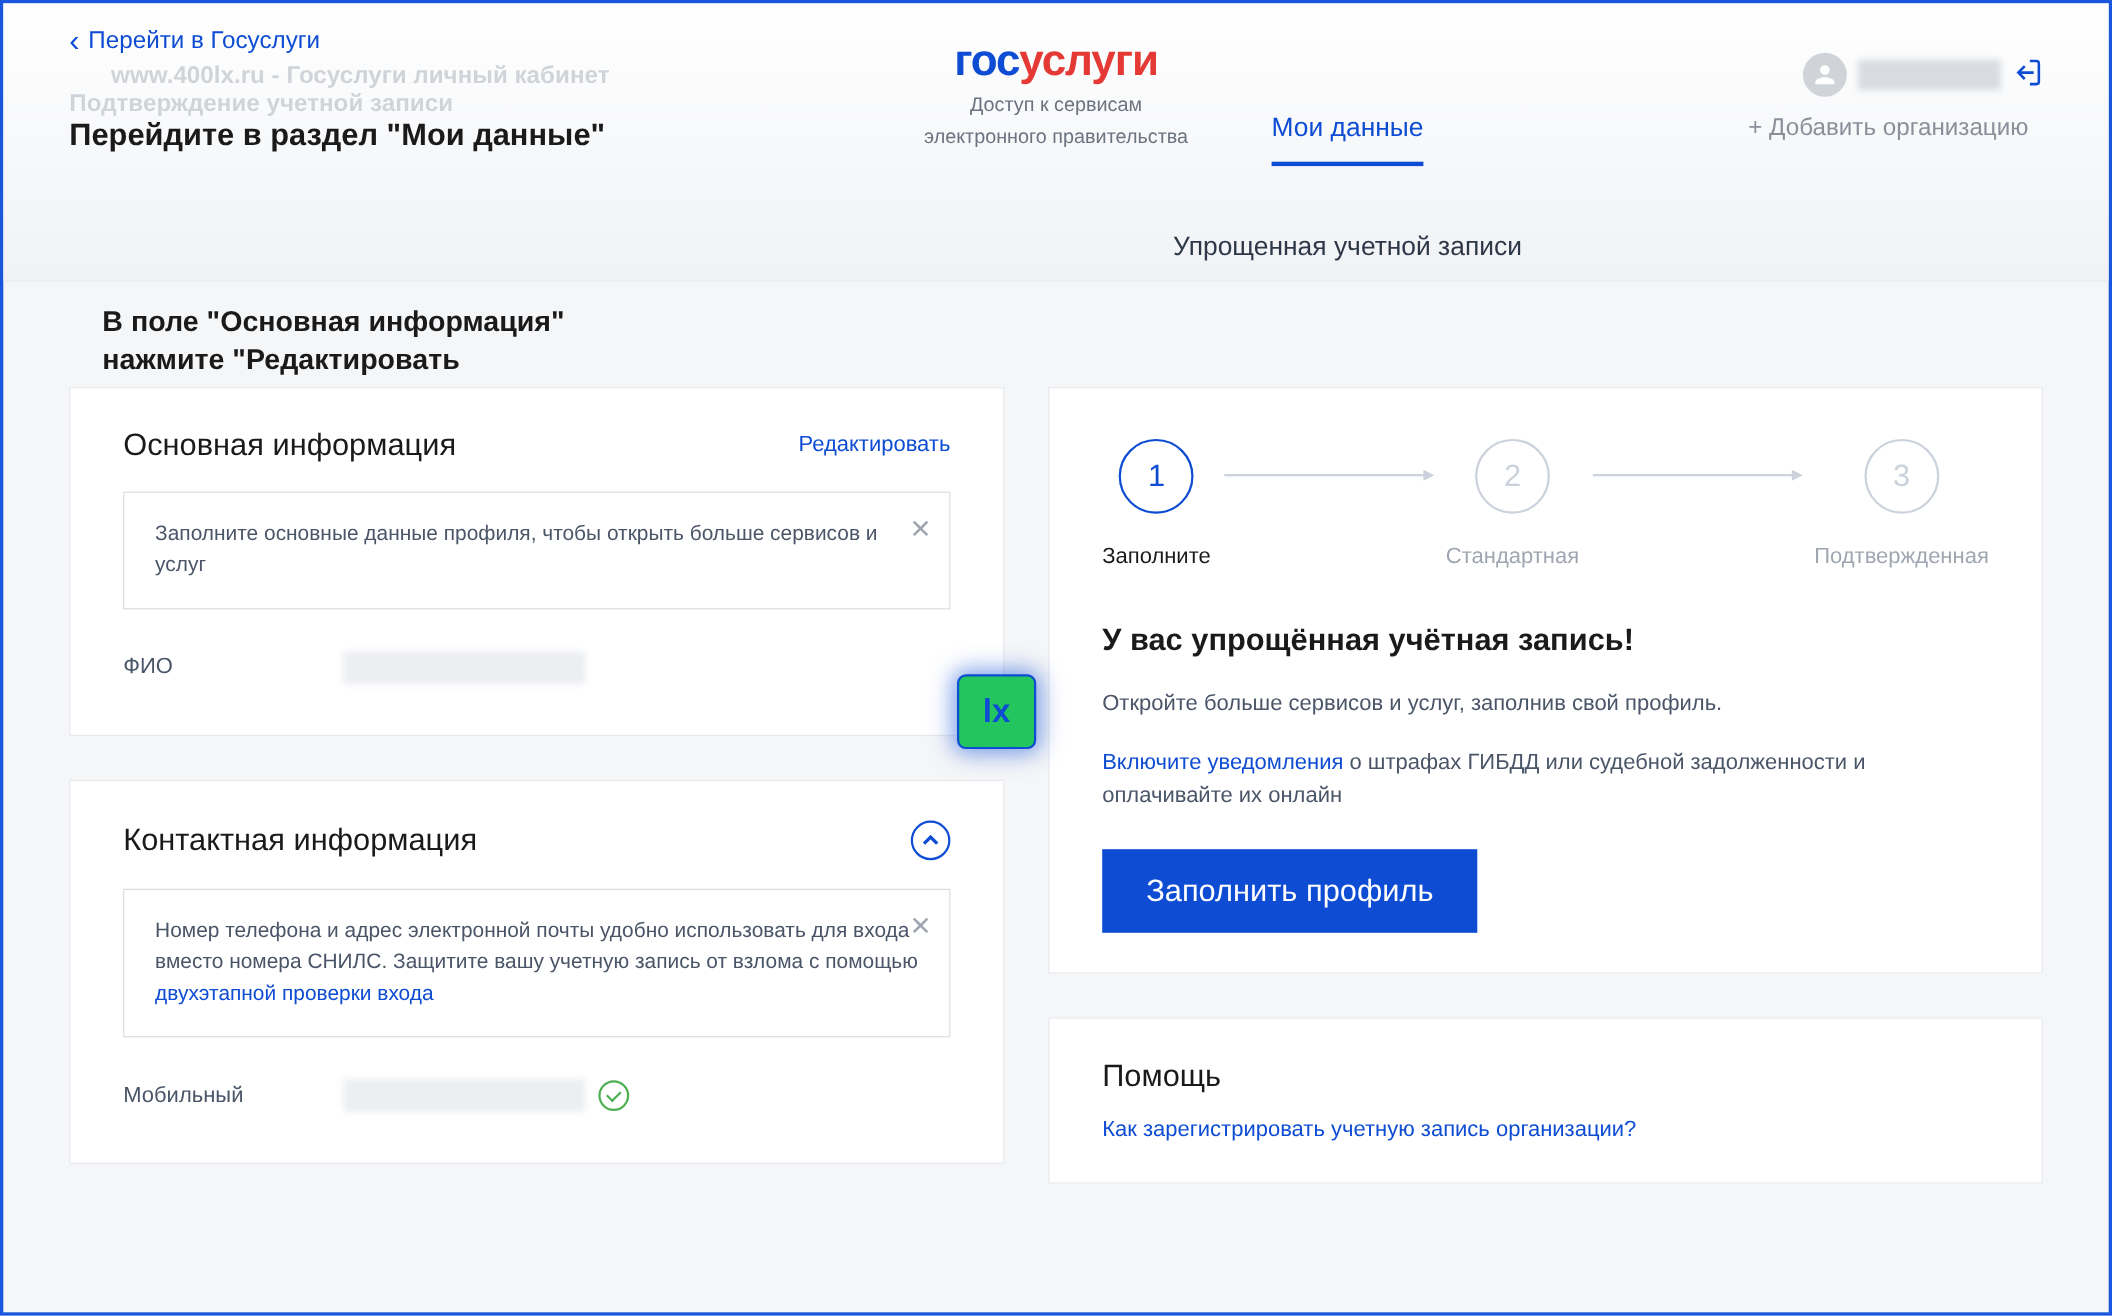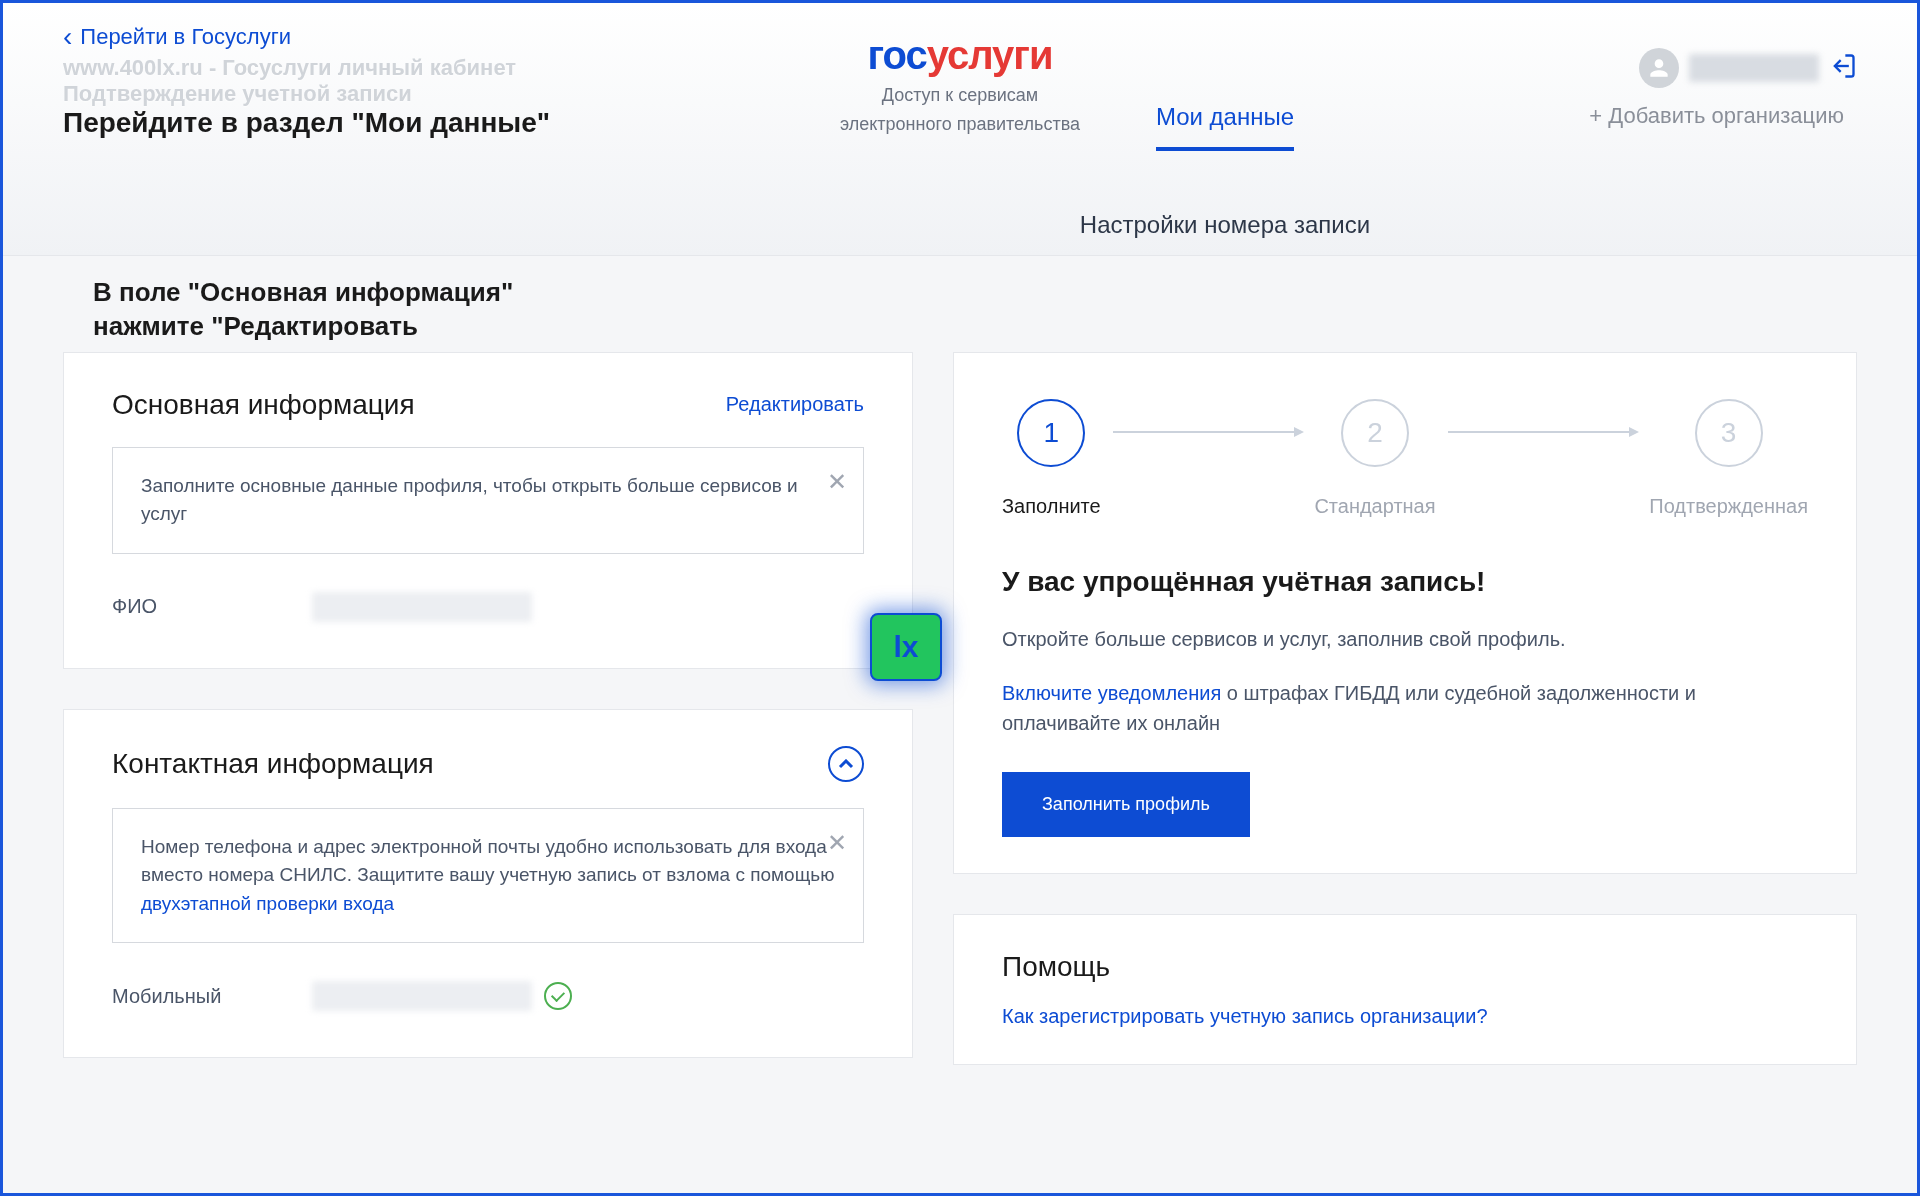--- a/index.html
+++ b/index.html
@@ -31,20 +31,21 @@
     content: "‹";
     font-size: 28px;
     line-height: 1;
   }
   .watermark {
     color: #d0d4d9;
     font-size: 22px;
     font-weight: 600;
     text-shadow: 0 1px 2px rgba(255,255,255,.8);
     margin-top: -4px;
+    margin-left: 38px;
   }
   .watermark2 {
     color: #d0d4d9;
     font-size: 22px;
     font-weight: 600;
     text-shadow: 0 1px 2px rgba(255,255,255,.8);
   }
   .logo-wrap {
     position: absolute;
     left: 50%;
@@ -286,21 +287,21 @@
   .status-text {
     font-size: 20px;
     color: #4a5568;
     line-height: 1.5;
     margin-bottom: 24px;
   }
   .status-text a { color: #0d4cd3; text-decoration: none; }
   .btn-primary {
     background: #0d4cd3;
     color: #fff;
-    font-size: 18px;
+    font-size: 28px;
     padding: 22px 40px;
     border: none;
     cursor: pointer;
     margin-top: 10px;
   }
   .help-title {
     font-size: 28px;
     color: #1a1a1a;
     margin-bottom: 22px;
   }
@@ -339,21 +340,21 @@
           <path d="M10 17l-5-5 5-5"></path>
           <path d="M5 12h12"></path>
         </svg>
     </span>
   </div>
 
   <div class="instruction">Перейдите в раздел "Мои данные"</div>
 
   <div class="tabs">
     <div class="tab active">Мои данные</div>
-    <div class="tab">Настройки номера записи</div>
+    <div class="tab">Упрощенная учетной записи</div>
     <div class="add-org">+ Добавить организацию</div>
   </div>
 </div>
 
 <div class="sub-instruction">
   <span>В поле "Основная информация"</span><br>
   <span>нажмите "Редактировать</span>
 </div>
 
 <div class="content">

